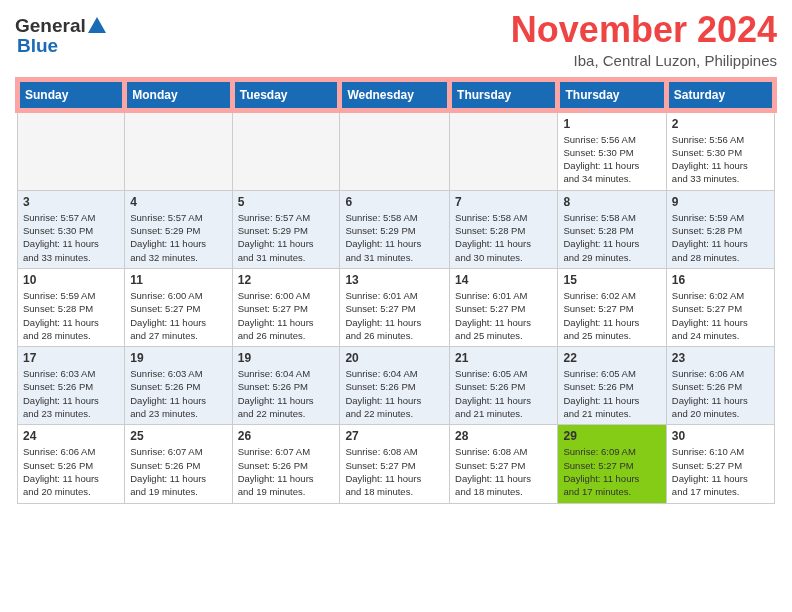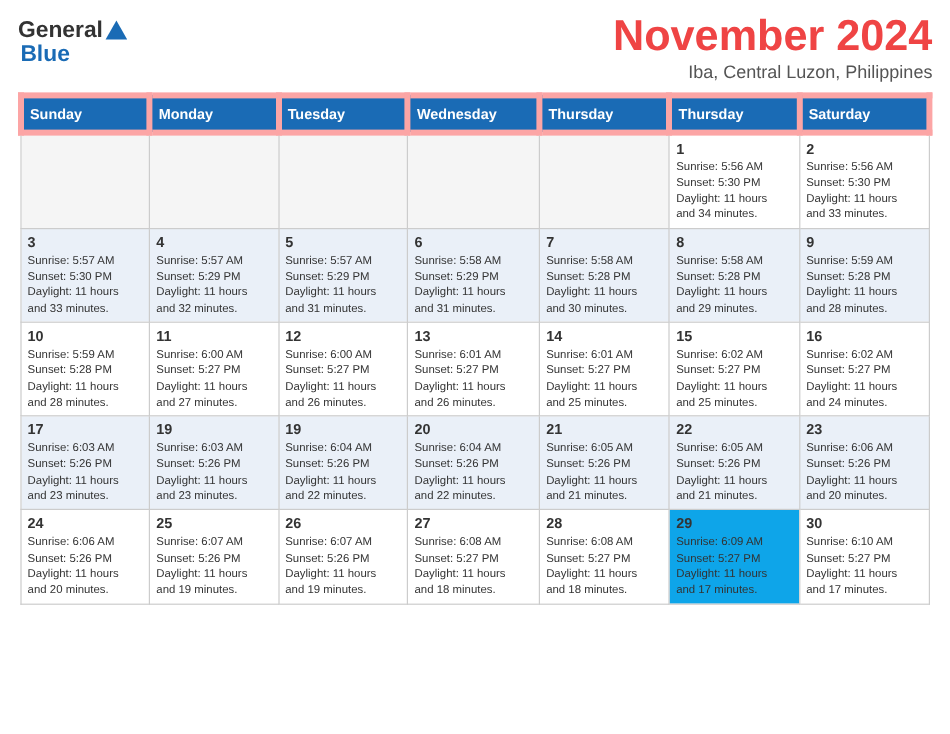--- a/index.html
+++ b/index.html
@@ -327,21 +327,21 @@
 Daylight: 11 hours
 and 18 minutes.</div>
           </td>
           <td style="background: rgb(255, 255, 255);">
             <span class="day-number">28</span>
             <div class="day-info" style="white-space: pre-line;">Sunrise: 6:08 AM
 Sunset: 5:27 PM
 Daylight: 11 hours
 and 18 minutes.</div>
           </td>
-          <td style="background: #0ea5e9;">
+          <td style="background: #84cc16;">
             <span class="day-number">29</span>
             <div class="day-info" style="white-space: pre-line;">Sunrise: 6:09 AM
 Sunset: 5:27 PM
 Daylight: 11 hours
 and 17 minutes.</div>
           </td>
           <td style="background: rgb(255, 255, 255);">
             <span class="day-number">30</span>
             <div class="day-info" style="white-space: pre-line;">Sunrise: 6:10 AM
 Sunset: 5:27 PM

